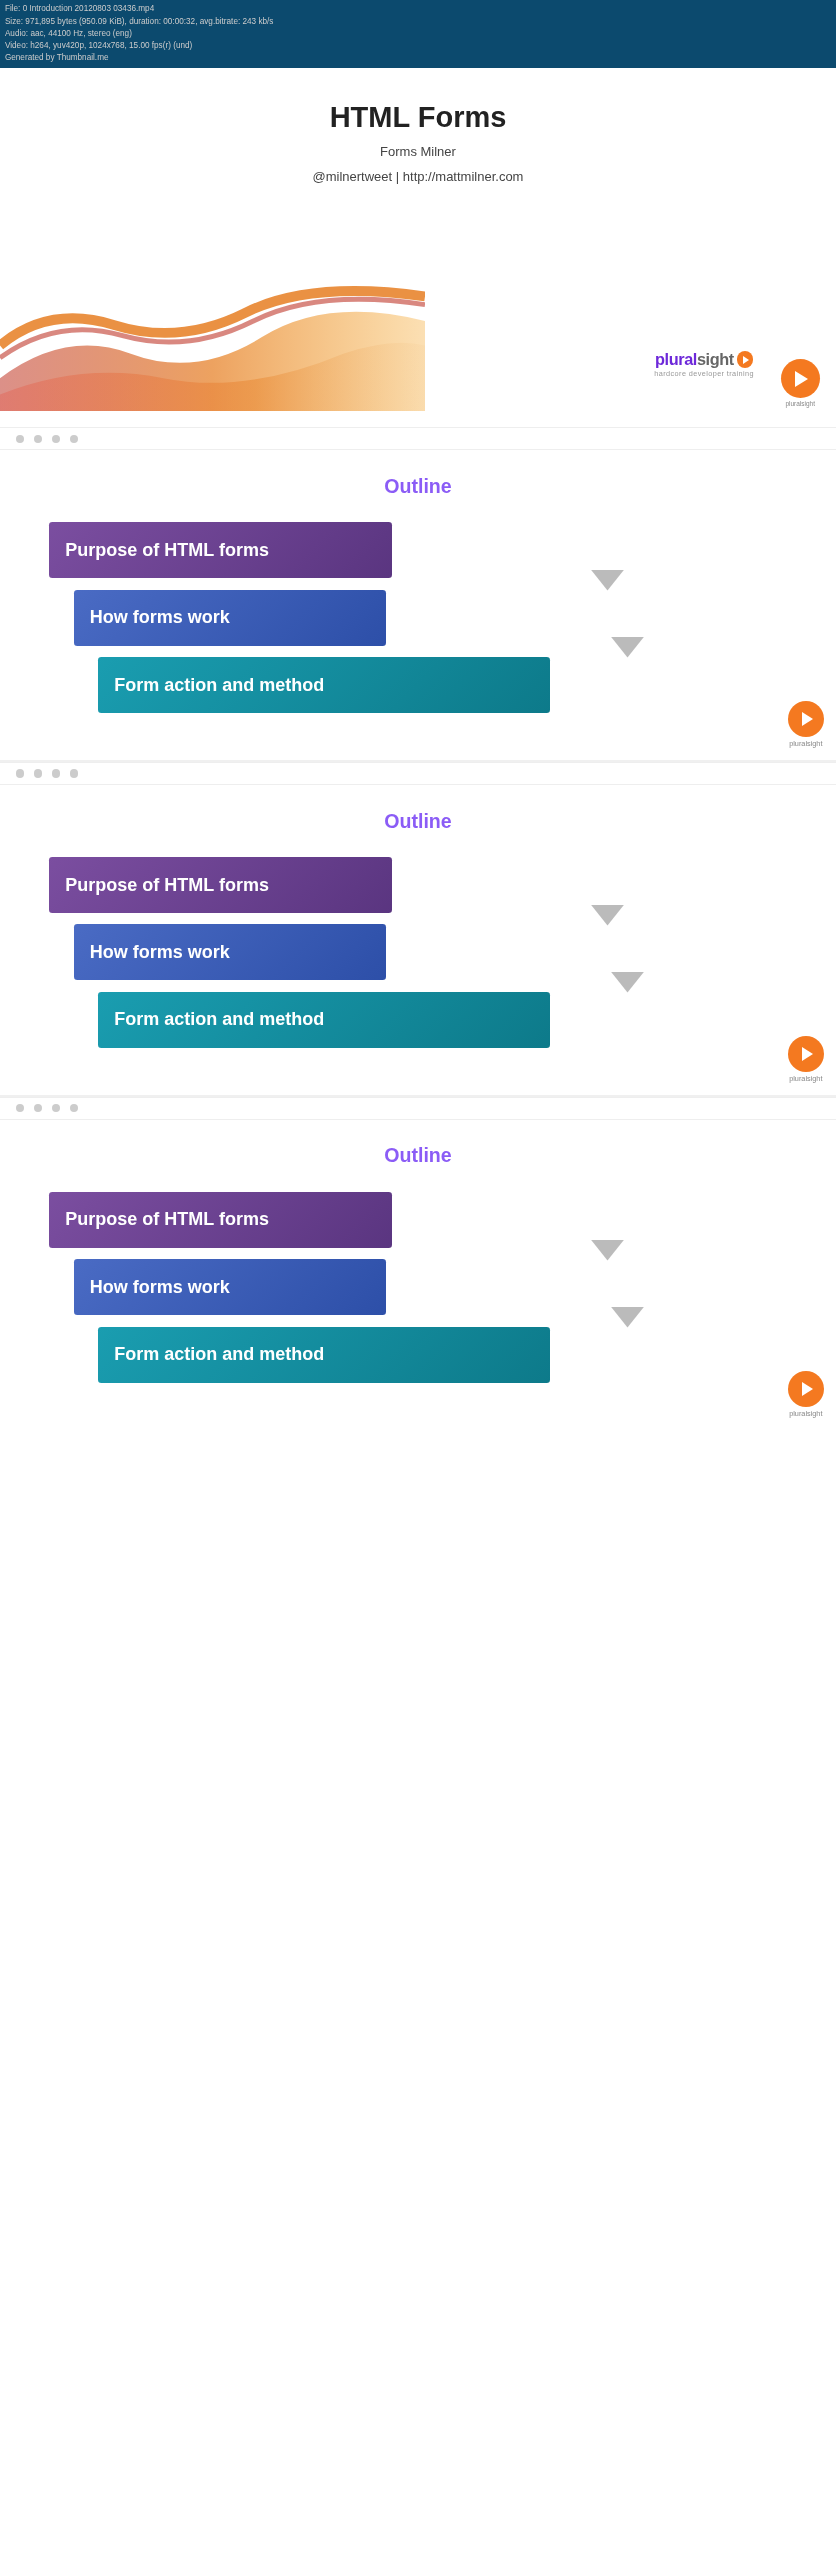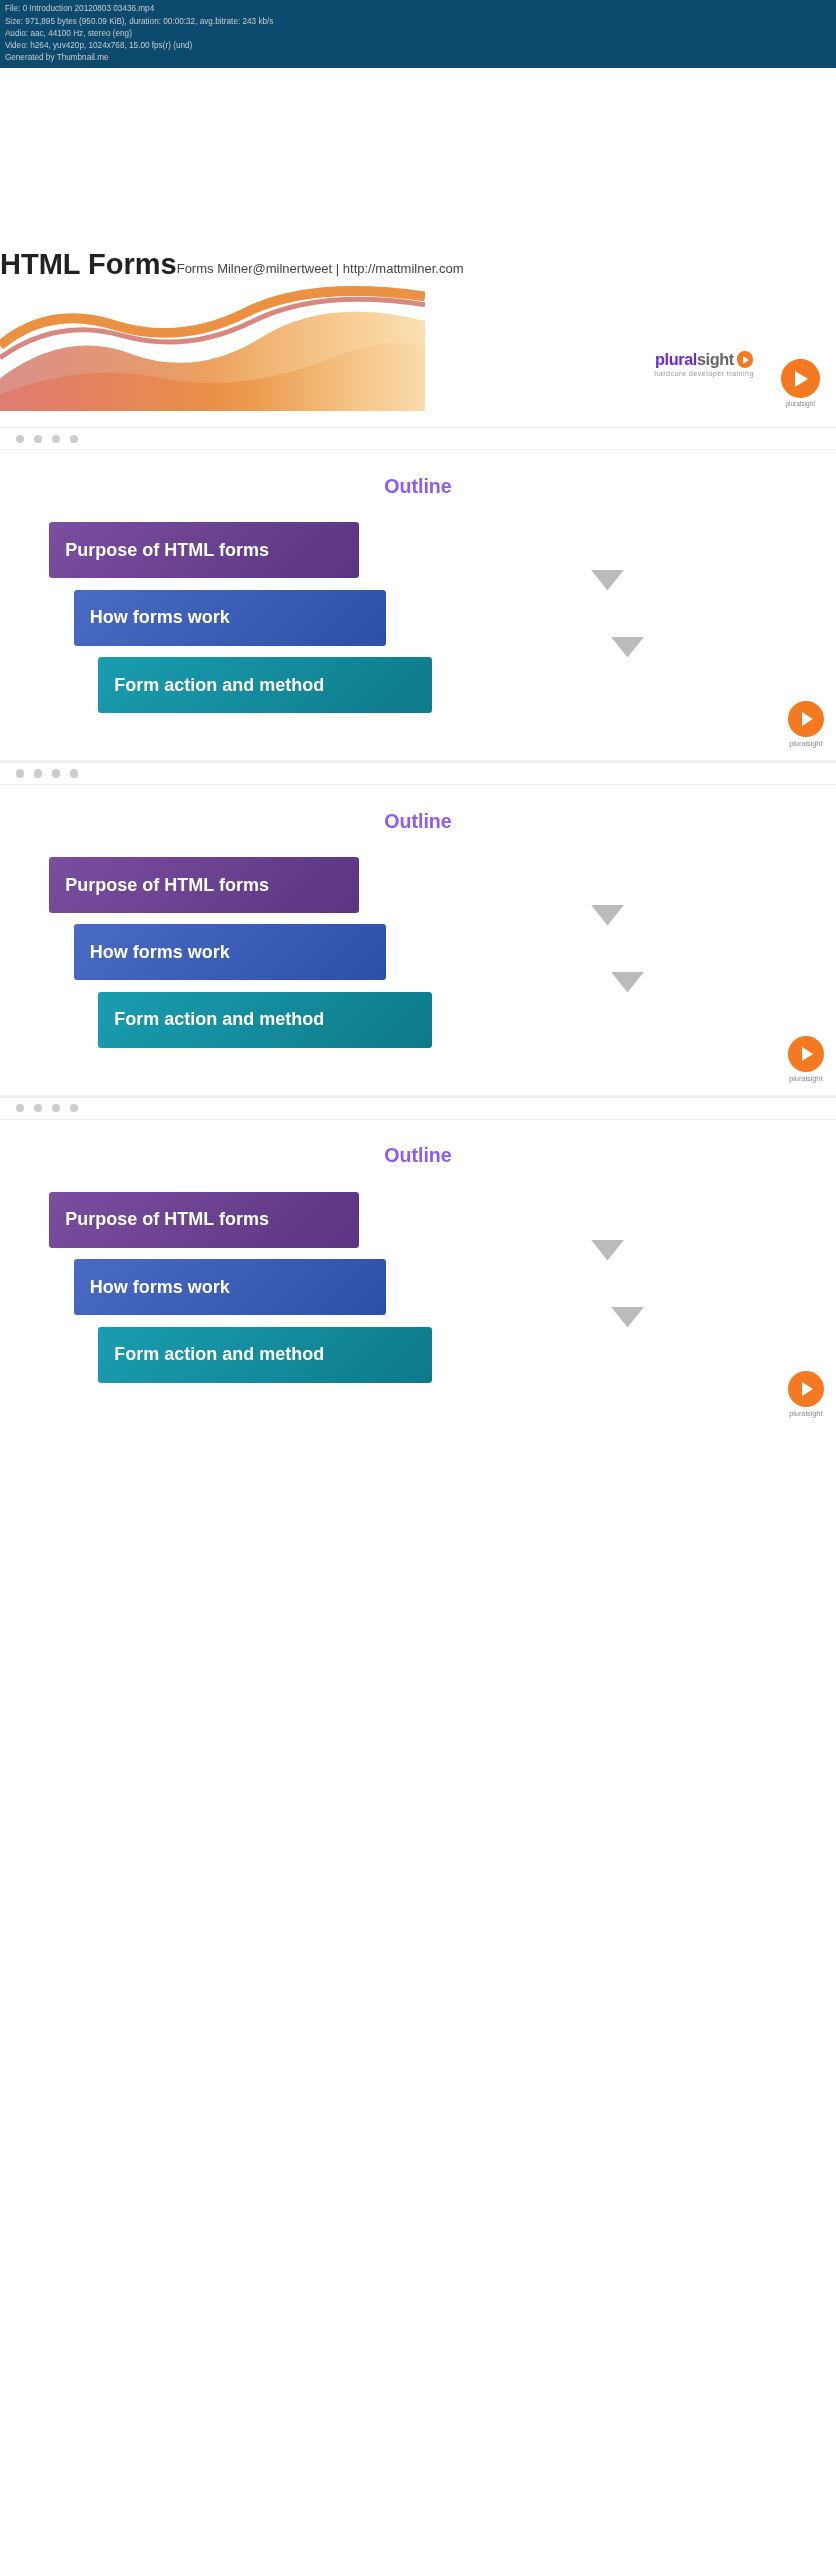--- a/index.html
+++ b/index.html
@@ -17,21 +17,21 @@
       color: #ccc;
       font-size: 8.2px;
       padding: 3.3px 4.9px;
       line-height: 1.5;
     }
 
     
     .title-slide {
       height: 359px;
       display: flex;
-      flex-direction: row;
+      flex-direction: column;
       align-items: center;
       justify-content: flex-start;
       padding-top: 33px;
       position: relative;
       overflow: hidden;
     }
 
     .title-slide h1 {
       font-size: 29px;
       font-weight: bold;
@@ -117,34 +117,34 @@
       padding-left: 16.3px;
       font-size: 18px;
       font-weight: bold;
       color: white;
       border-radius: 3.3px;
       margin-bottom: 3.3px;
     }
 
     .outline-item-1 {
       background: linear-gradient(135deg, #7b4ea0, #5a3580);
-      width: 310px;
+      width: 343px;
       z-index: 3;
     }
 
     .outline-item-2 {
       background: linear-gradient(135deg, #4a6bc4, #2d4fa8);
       width: 312px;
       margin-left: 24.5px;
       z-index: 2;
     }
 
     .outline-item-3 {
       background: linear-gradient(135deg, #1a9db0, #0d7a8a);
-      width: 334px;
+      width: 452px;
       margin-left: 49px;
       z-index: 1;
     }
 
     .ps-corner {
       position: absolute;
       bottom: 12.2px;
       right: 12.2px;
       display: flex;
       flex-direction: column;

